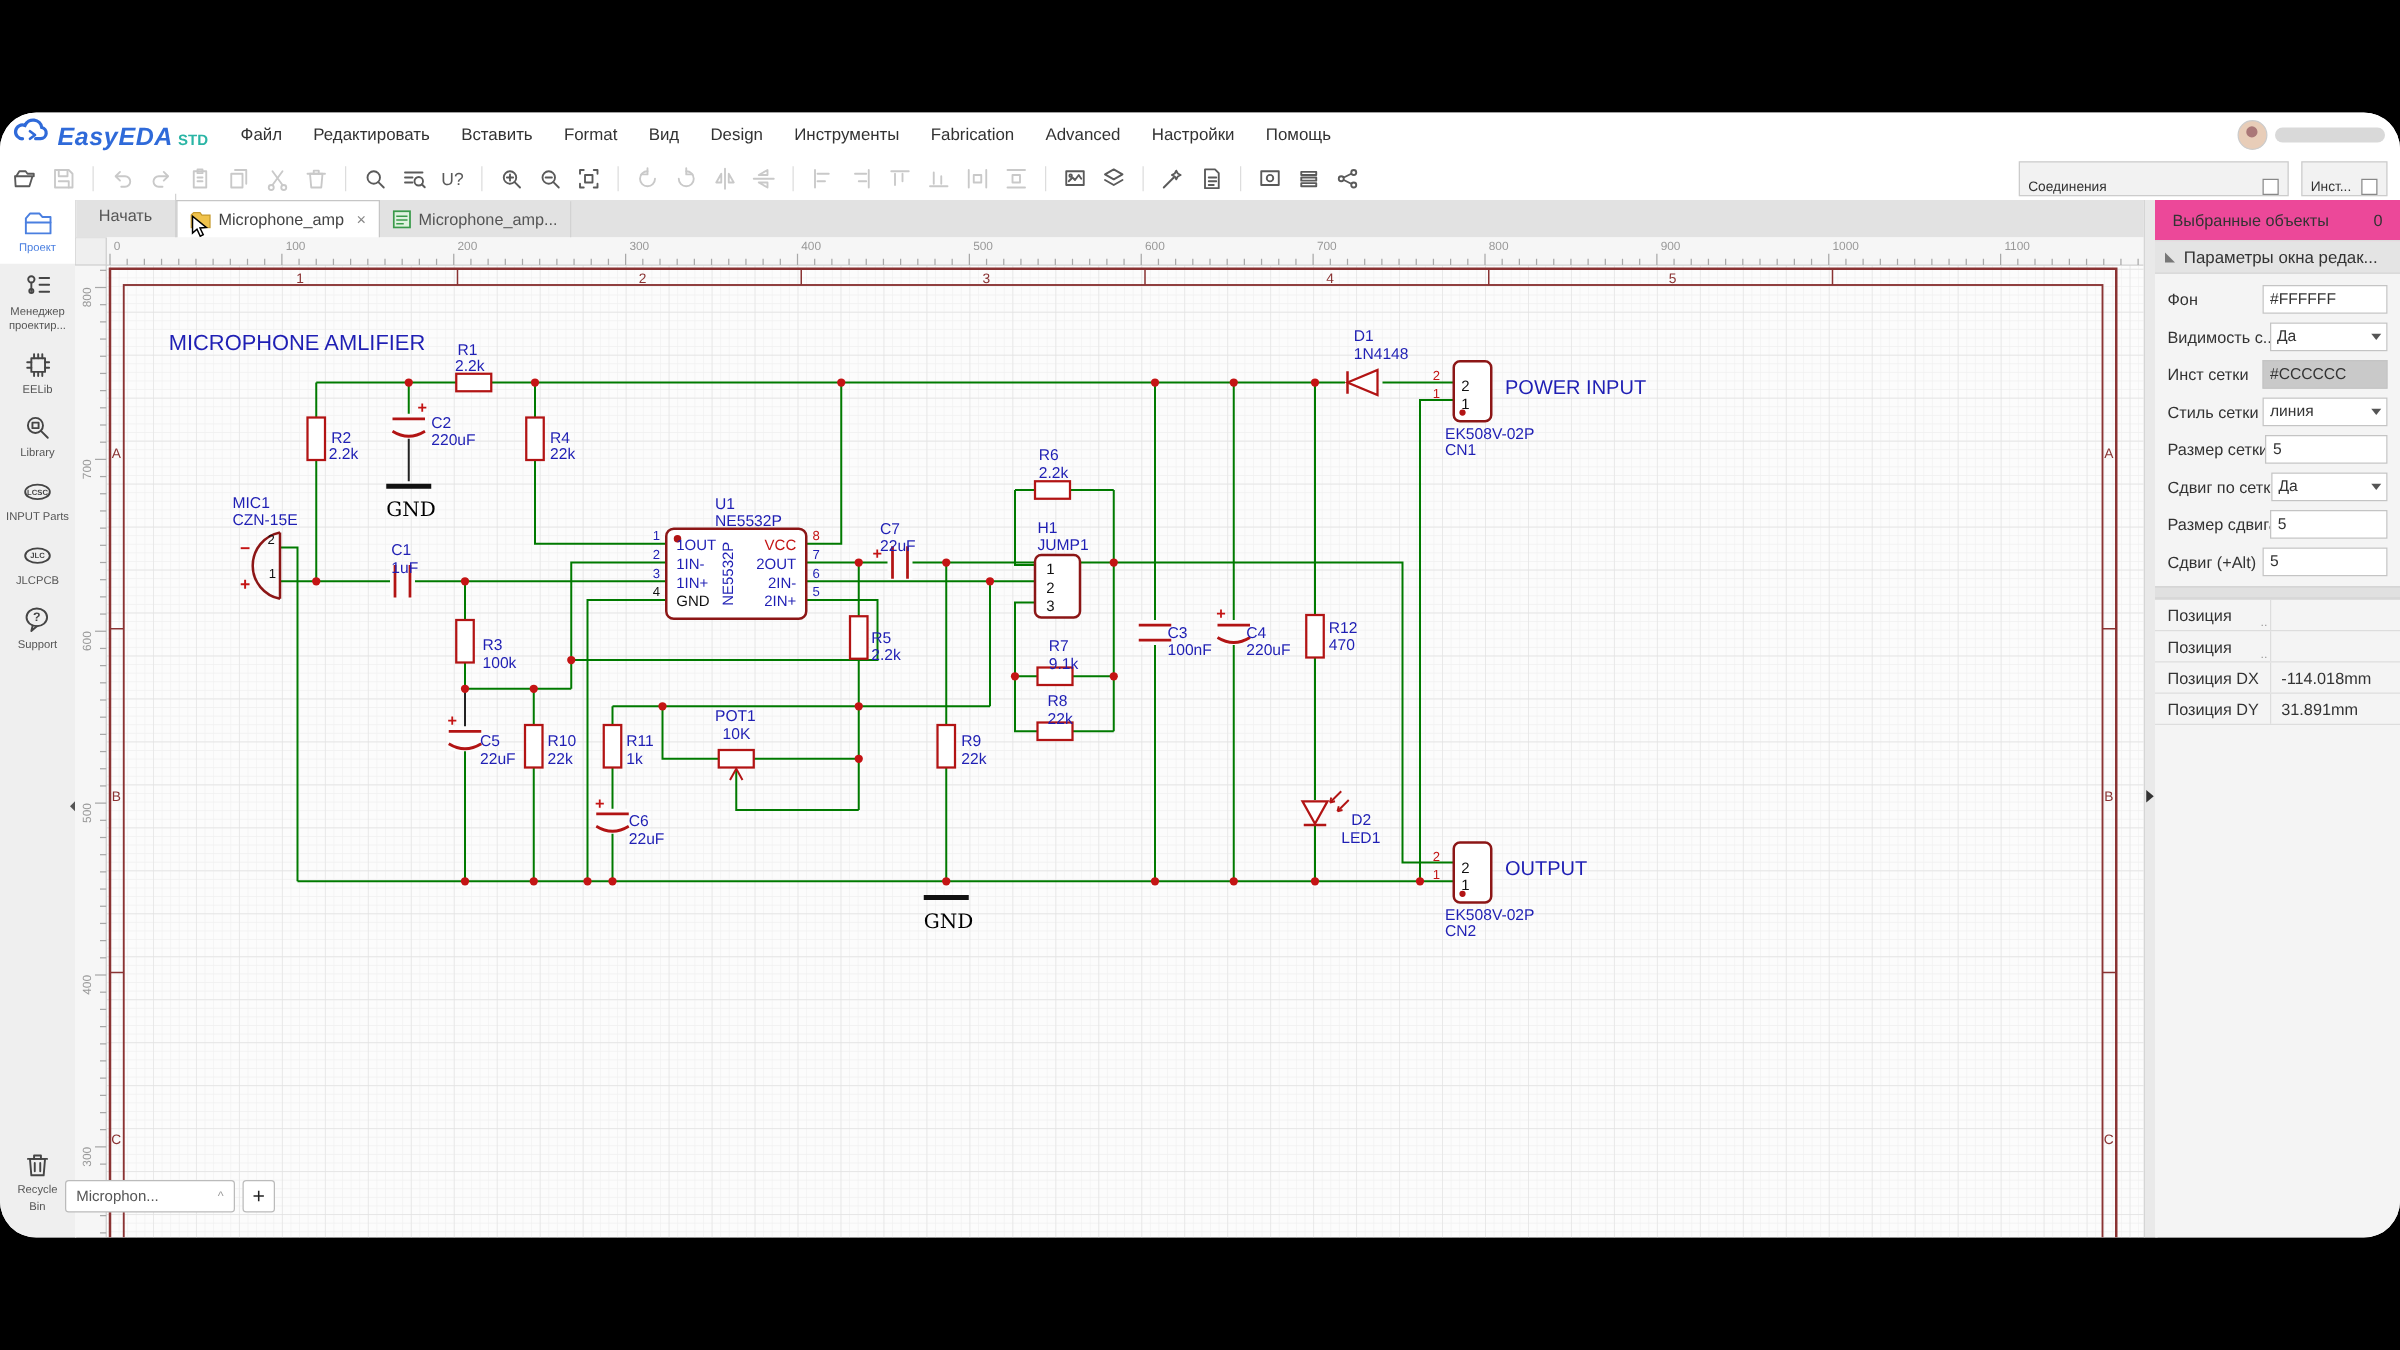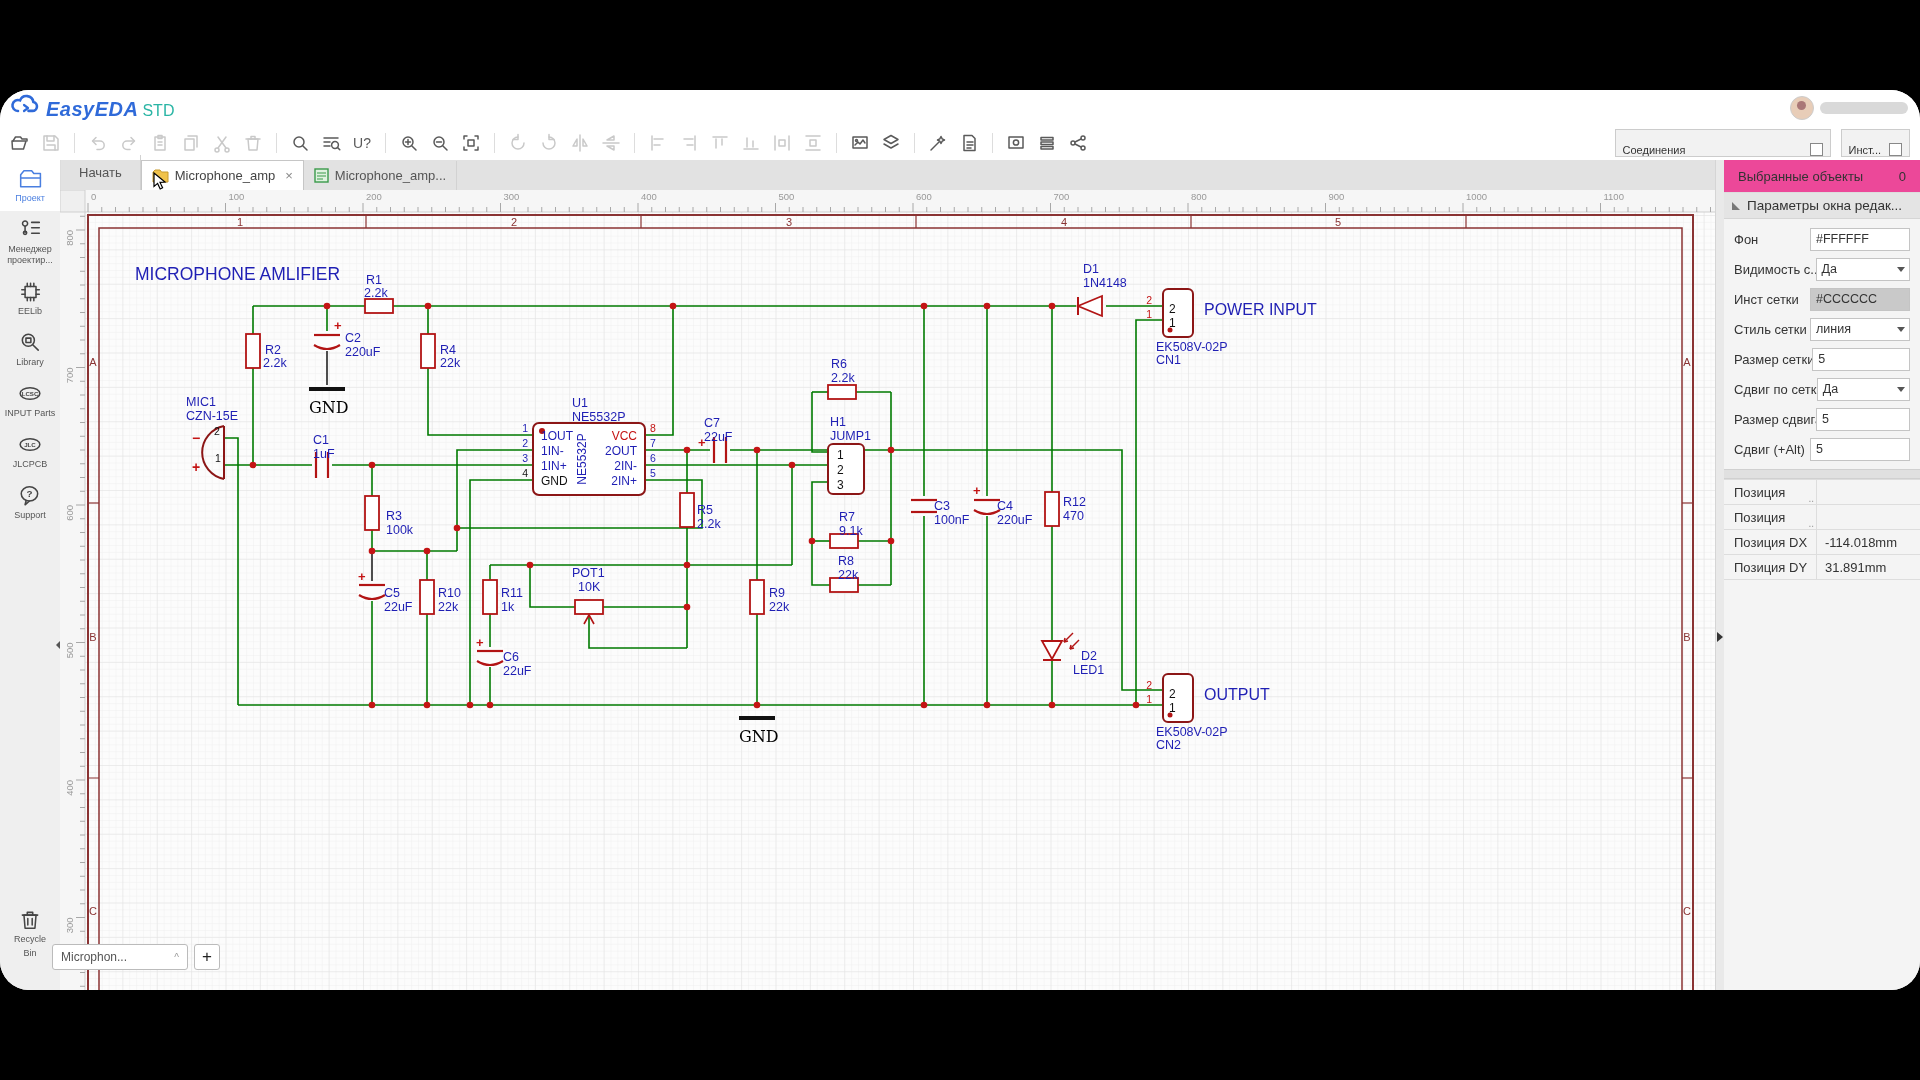--- a/index.html
+++ b/index.html
@@ -2,21 +2,21 @@
 <html><head>
 <meta charset="utf-8">
 <style>
   html,body{margin:0;padding:0;background:#000;width:1920px;height:1080px;overflow:hidden;
     font-family:"Liberation Sans",sans-serif;-webkit-font-smoothing:antialiased;}
   .ui{position:absolute;top:90px;left:0;width:1920px;height:900px;background:#fff;overflow:hidden;border-radius:29px;}
   
   .menubar{position:absolute;top:0;left:0;width:1920px;height:35px;background:#fff;display:flex;align-items:center;}
   .logo{display:flex;align-items:baseline;margin-left:10px;}
   .logo .brand{font-size:20px;font-weight:bold;font-style:italic;color:#2f6ad9;letter-spacing:.5px;}
-  .logo .std{font-size:16px;color:#2ab5a5;margin-left:4px;font-weight:normal;}
+  .logo .std{font-size:12px;color:#2ab5a5;margin-left:4px;font-weight:bold;}
   .menus{display:flex;margin-left:26px;gap:25px;}
   .menu-item{font-size:13.5px;color:#333;cursor:default;white-space:nowrap;}
   .account{margin-left:auto;display:flex;align-items:center;margin-right:12px;gap:6px;}
   .avatar{width:22px;height:22px;border-radius:50%;background:#e8cdb8;border:1px solid #ccc;overflow:hidden;position:relative;}
   .avatar:after{content:"";position:absolute;left:6px;top:4px;width:9px;height:9px;border-radius:50%;background:#a77;}
   .acct-pill{width:88px;height:12px;border-radius:6px;background:#d9d9d9;}
   
   .toolbar{position:absolute;top:35px;left:0;width:1920px;height:35px;background:#fff;border-bottom:1px solid #e3e3e3;display:flex;align-items:center;}
   .tb-icons{display:flex;align-items:center;margin-left:8px;gap:7px;}
   .tb-icon{width:24px;height:24px;display:flex;align-items:center;justify-content:center;border-radius:3px;}
@@ -24,21 +24,21 @@
   .tb-right{margin-left:auto;display:flex;gap:10px;margin-right:10px;}
   .tb-box{height:26px;background:#f2f2f2;border:1px solid #ccc;display:flex;align-items:flex-end;font-size:11px;color:#333;padding:0 7px;gap:8px;}
   .tb-box .sq{width:11px;height:11px;border:1px solid #888;background:#fff;}
   .tb-box.connections{width:200px;justify-content:space-between;}
   
   .sidebar{position:absolute;top:70px;left:0;width:60px;height:830px;background:#efefef;border-right:1px solid #ddd;}
   .sb-item{width:60px;display:flex;flex-direction:column;align-items:center;justify-content:center;padding:7px 0;cursor:pointer;}
   .sb-item .lbl{font-size:9px;color:#555;margin-top:3px;text-align:center;line-height:11px;width:60px;overflow:hidden;}
   .sb-item.active{background:#fff;}
   .sb-item.active .lbl{color:#4a7fe0;}
-  .sb-recycle{position:absolute;bottom:24px;left:0;}
+  .sb-recycle{position:absolute;bottom:12px;left:0;}
   
   .tabstrip{position:absolute;top:70px;left:61px;width:1654px;height:30px;background:#e2e2e2;display:flex;align-items:flex-end;}
   .tab{height:29px;display:flex;align-items:center;padding:0 10px;font-size:13px;color:#555;gap:6px;border-right:1px solid #d2d2d2;}
   .tab.start{padding:3px 18px;}
   .tab.active{background:#fff;border:1px solid #c6c6c6;border-bottom:none;color:#444;}
   .tab .close{color:#888;font-size:13px;margin-left:4px;}
   
   .canvas-wrap{position:absolute;top:100px;left:60px;width:1655px;height:800px;}
   .sheetbar{position:absolute;left:52px;top:854px;display:flex;gap:6px;align-items:center;}
   .sheet-tab{width:118px;height:24px;background:#fff;border:1px solid #bbb;border-radius:3px;display:flex;align-items:center;justify-content:space-between;padding:0 8px;font-size:12px;color:#555;}
@@ -75,20 +75,33 @@
 
   <div class="menubar">
     <div class="logo">
       <svg width="36" height="22" viewBox="0 0 36 22">
         <path d="M8,17 a5.5,5.5 0 1 1 2,-10.6 a7,7 0 0 1 13.4,1.6 a4.5,4.5 0 0 1 -0.9,8.9 h-4" fill="none" stroke="#2f6ad9" stroke-width="2.6" stroke-linecap="round"></path>
         <path d="M14,11 l4,3 -4,3" fill="none" stroke="#2f6ad9" stroke-width="2.2" stroke-linecap="round" stroke-linejoin="round"></path>
       </svg>
       <span class="brand">EasyEDA</span>
       <span class="std">STD</span>
     </div>
+    <div class="menus" id="menus">
+        <div class="menu-item">Файл</div>
+        <div class="menu-item">Редактировать</div>
+        <div class="menu-item">Вставить</div>
+        <div class="menu-item">Format</div>
+        <div class="menu-item">Вид</div>
+        <div class="menu-item">Design</div>
+        <div class="menu-item">Инструменты</div>
+        <div class="menu-item">Fabrication</div>
+        <div class="menu-item">Advanced</div>
+        <div class="menu-item">Настройки</div>
+        <div class="menu-item">Помощь</div>
+      </div>
     <div class="account">
       <div class="avatar"></div>
       <div class="acct-pill"></div>
     </div>
   </div>
 
   <div class="toolbar">
     <div class="tb-icons" id="tbicons">
         <div class="tb-icon">
           <svg width="20" height="20" viewBox="0 0 20 20">

